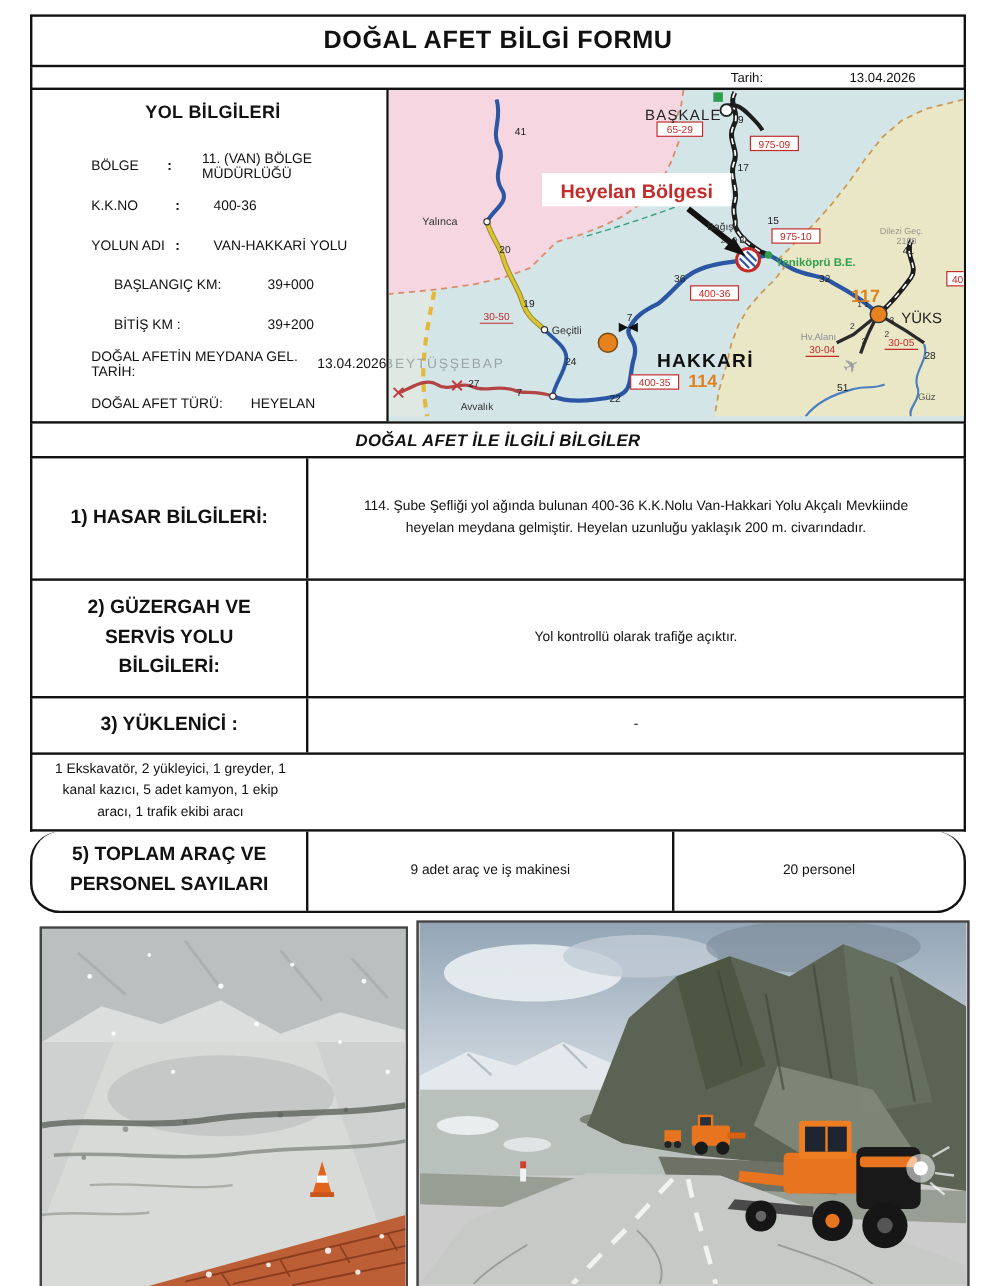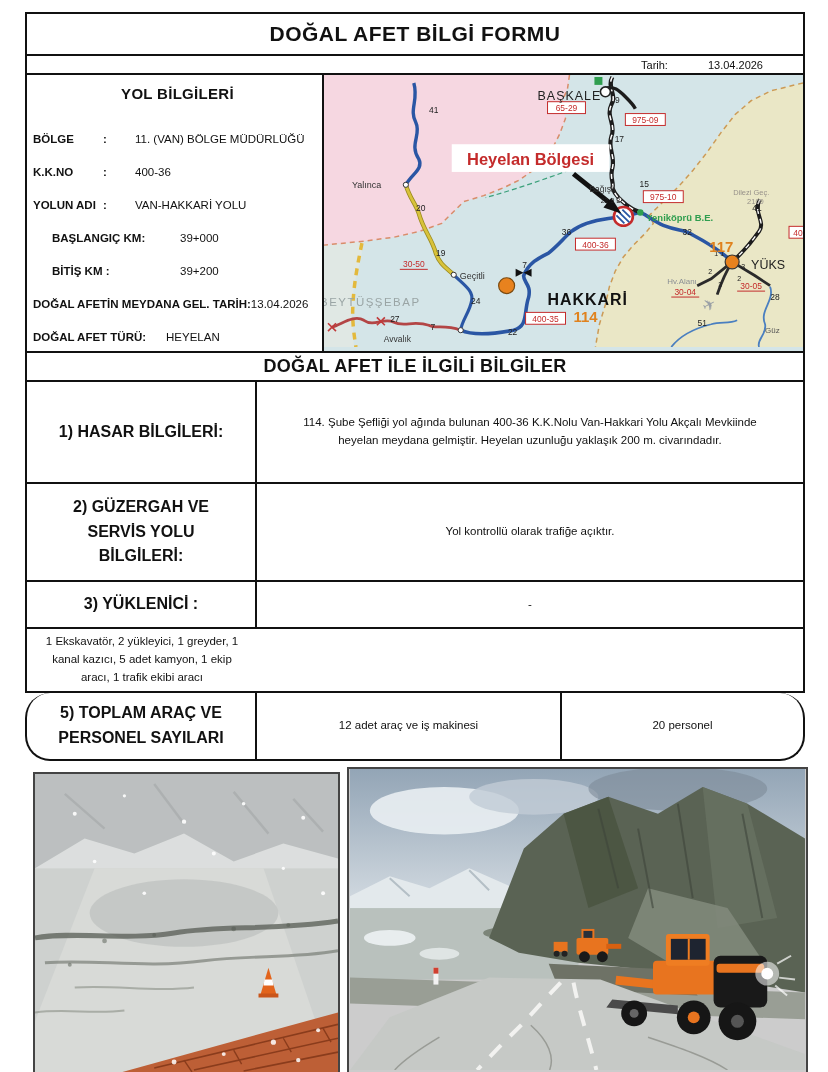--- a/index.html
+++ b/index.html
@@ -1,38 +1,38 @@
 <!DOCTYPE html>
 <html><head>
 <meta charset="utf-8">
 <style>
   html,body{margin:0;padding:0;background:#fff;}
   body{width:828px;height:1072px;font-family:"Liberation Sans",sans-serif;color:#111;overflow:hidden;}
   .page{width:780px;margin:12px 0 0 25px;}
   .title-box{border:2px solid #111;height:40px;display:flex;align-items:center;justify-content:center;
     font-weight:bold;font-size:21px;letter-spacing:.5px;}
   .date-row{border:2px solid #111;border-top:none;height:17px;display:flex;align-items:center;
-    justify-content:flex-end;font-size:11px;}
+    justify-content:flex-end;font-size:11px;gap:32px;}
   .date-row .dl{font-weight:normal;margin-right:40px;}
   .date-row .dv{margin-right:40px;}
   .main-info{border:2px solid #111;border-top:none;height:276px;display:flex;}
   .left-col{width:297px;border-right:2px solid #111;box-sizing:border-box;padding:8px 0 0 6px;}
   .left-col h2{margin:2px 0 11px 0;text-align:center;font-size:15px;letter-spacing:.3px;}
   .fields{margin-top:20px;}
   .fr{display:flex;align-items:center;height:33px;font-size:11.5px;}
-  .fr .lab{font-weight:bold;}
+  .fr .lab{font-weight:normal;margin-left:43px;}
   .fa .lab{width:70px;}
   .fa .sep{width:32px;font-weight:bold;}
   .fb .lab{width:128px;padding-left:19px;}
   .fc{gap:0;}
   .fd .lab{width:133px;}
   .map-box{flex:1;position:relative;background:#d4e5e8;}
   .map-box svg{display:block;}
   .section-hd{border:2px solid #111;border-top:none;height:27px;display:flex;align-items:center;
-    justify-content:center;font-weight:bold;font-size:18px;letter-spacing:.3px;}
+    justify-content:center;font-weight:bold;font-size:14px;letter-spacing:.3px;font-style:italic;}
   .trow{border:2px solid #111;border-top:none;display:grid;grid-template-columns:230px 1fr;}
   .trow5{grid-template-columns:230px 305px 1fr;border-radius:25px;}
   .r1{height:100px}.r2{height:96px}.r3{height:45px}.r4{height:62px}.r5{height:66px}
   .tcell{display:flex;align-items:center;justify-content:center;text-align:center;font-size:11.5px;
     padding:0 14px;line-height:1.55;}
   .tlabel{font-weight:bold;font-size:16px;border-right:2px solid #111;padding:0 24px;}
   .tmid{border-right:2px solid #111;}
   .r1 .tcell.tval{padding:0 30px;}
   .photos{display:flex;gap:7px;margin:6px 0 0 8px;}
   .photo{border:2px solid #444;background:#ccc;}
@@ -221,21 +221,21 @@
   </div>
   <div class="trow r3">
     <div class="tcell tlabel">3) YÜKLENİCİ :</div>
     <div class="tcell">-</div>
   </div>
   <div class="trow r4">
     <div class="tcell">1 Ekskavatör, 2 yükleyici, 1 greyder, 1 kanal kazıcı, 5 adet kamyon, 1 ekip aracı, 1 trafik ekibi aracı</div>
   </div>
   <div class="trow trow5 r5">
     <div class="tcell tlabel">5) TOPLAM ARAÇ VE PERSONEL SAYILARI</div>
-    <div class="tcell tmid">12 adet araç ve iş makinesi</div>
+    <div class="tcell tmid">9 adet araç ve iş makinesi</div>
     <div class="tcell">20 personel</div>
   </div>
 
   <div class="photos">
     <div class="photo p1">
       <svg width="303" height="298" viewBox="0 0 305 300">
         <rect width="305" height="300" fill="#c3c7c6"></rect>
         <polygon points="0,0 305,0 305,85 250,70 200,88 150,60 100,80 50,65 0,95" fill="#8c9293"></polygon>
         <path d="M30,20 L70,55 M120,10 L150,50 M200,18 L235,60 M260,25 L290,58" stroke="#5c6264" stroke-width="2.5" opacity=".55" fill="none"></path>
         <rect x="0" y="0" width="305" height="112" fill="#ffffff" opacity=".42"></rect>

